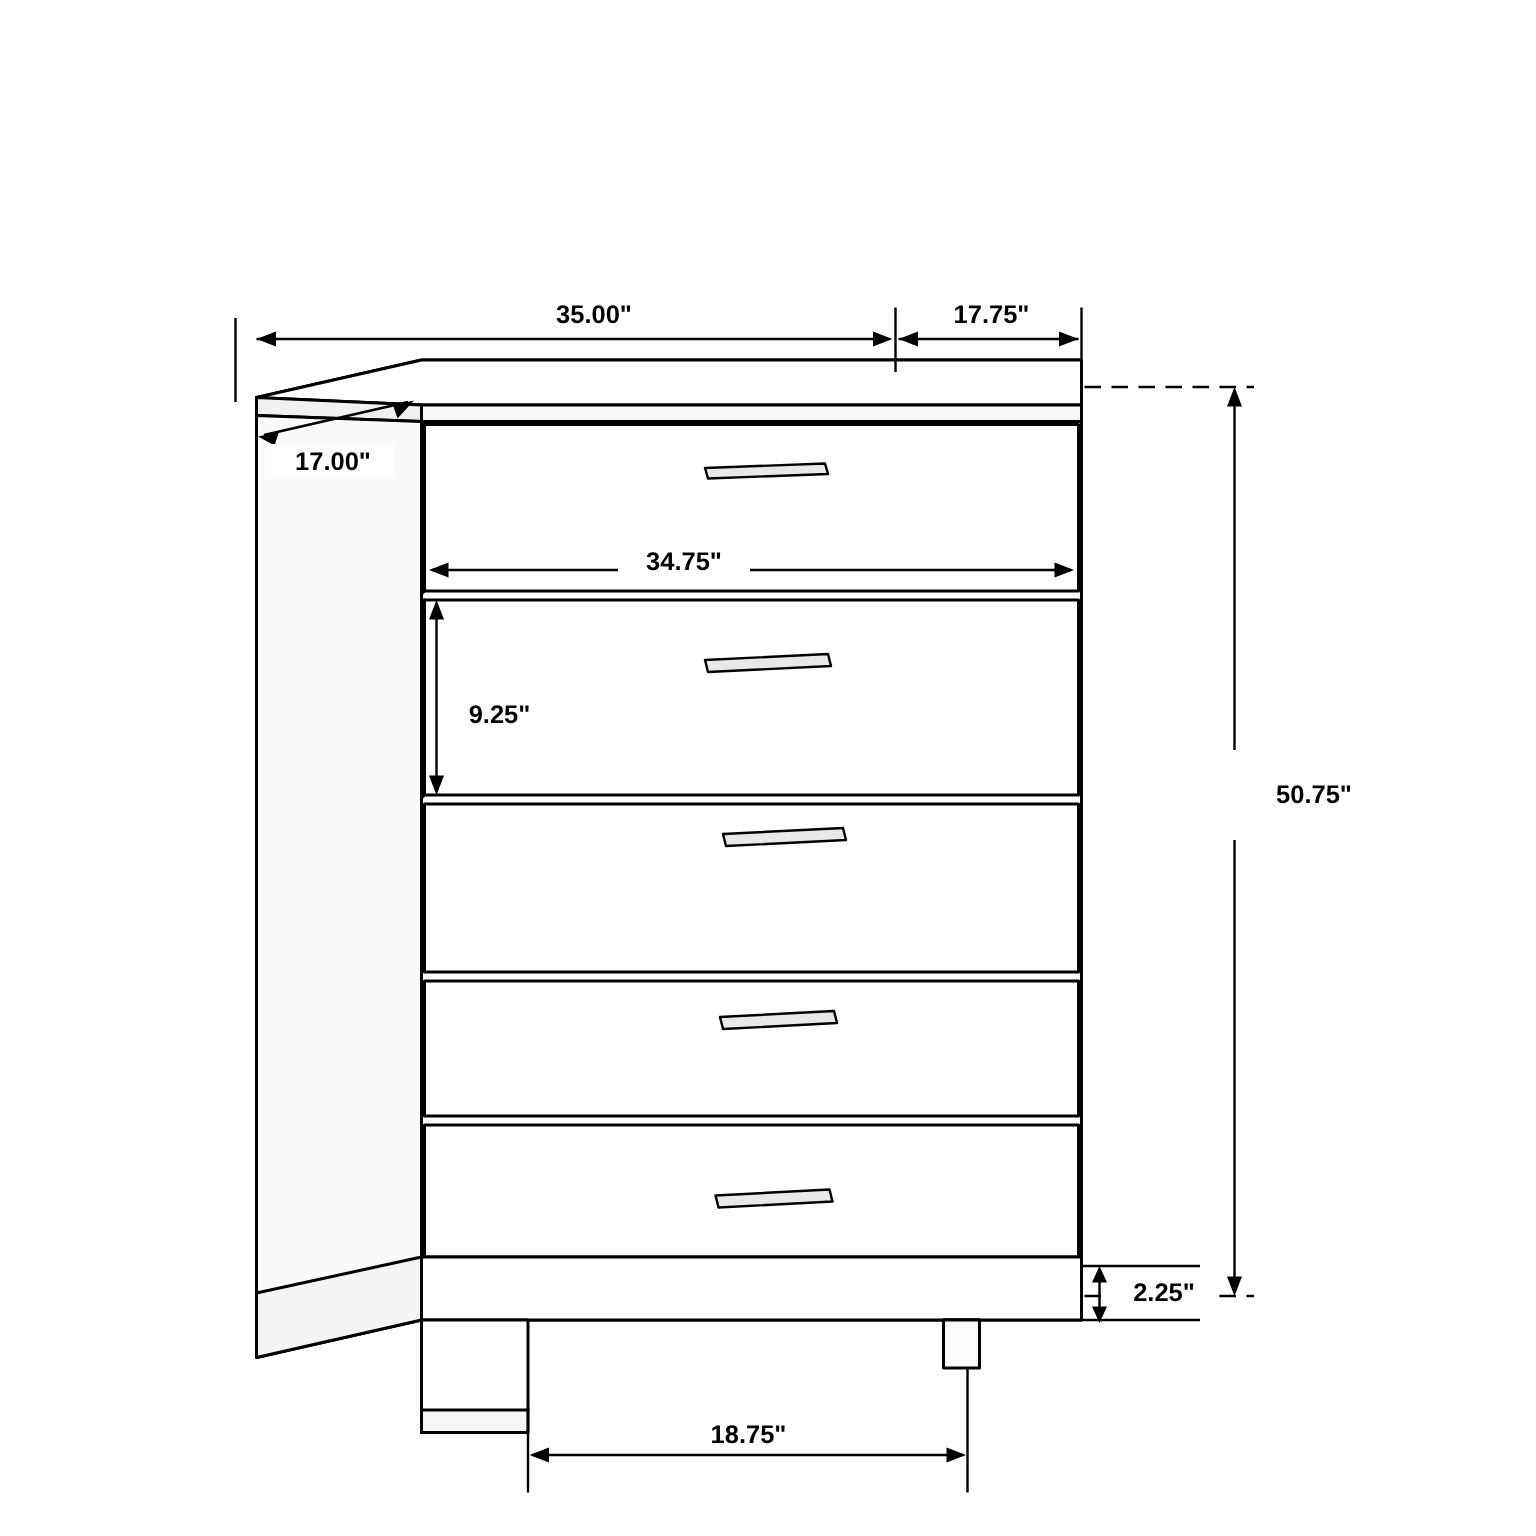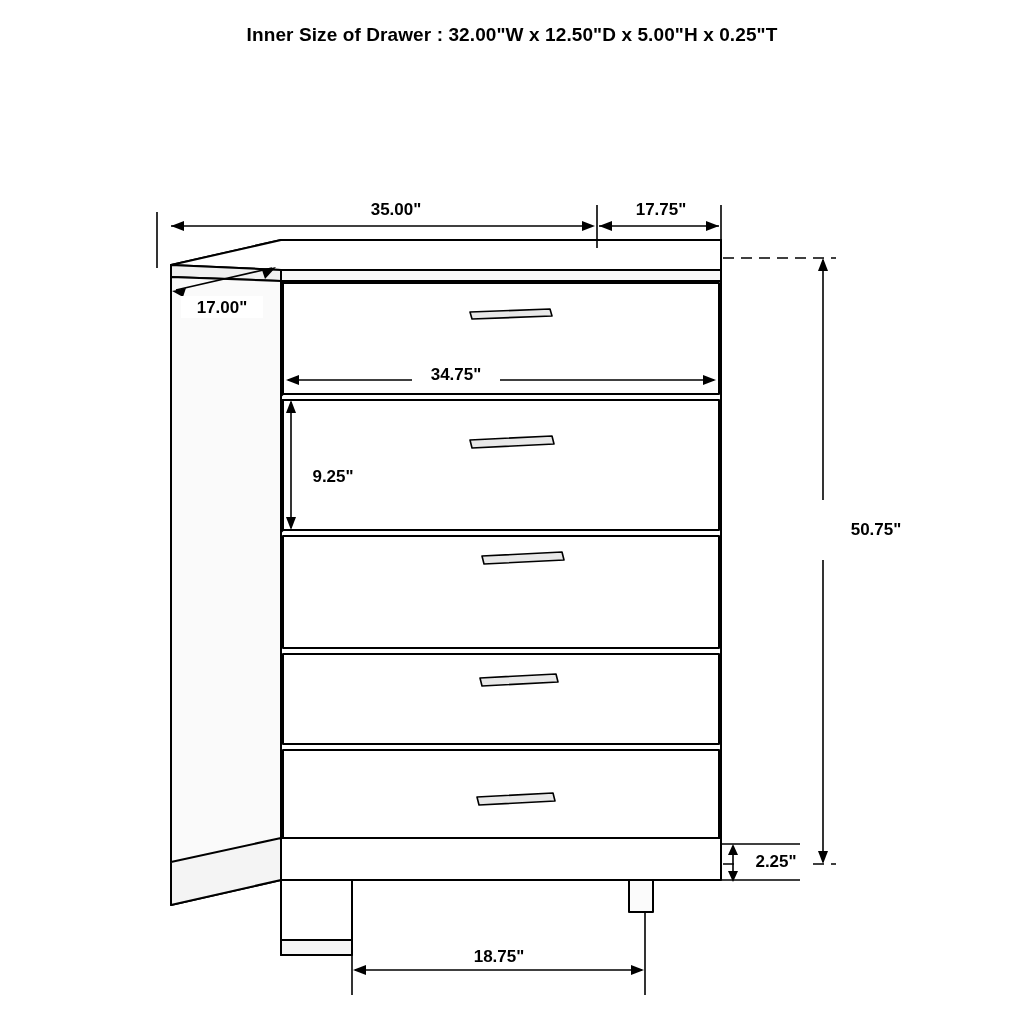--- a/index.html
+++ b/index.html
@@ -46,21 +46,20 @@
   }
   .lbl-bg {
     fill: #ffffff;
   }
 </style>
 </head>
 <body>
 
 <div id="stage">
 
-  <div id="title">Inner Size of Drawer : 32.00"W x 12.50"D x 5.00"H x 0.25"T</div>
 
   <svg id="diagram" viewBox="0 0 1024 1024">
 
     <g fill="#ffffff" stroke="#000000" stroke-width="2" stroke-linejoin="round">
 
       <polygon points="171,265 281,240 721,240 721,265" fill="#fdfdfd"></polygon>
       <polygon points="171,265 281,240 721,240 721,270 281,270" fill="#ffffff"></polygon>
 
       <polygon points="281,270 721,270 721,281 281,281" fill="#f7f7f7"></polygon>
       <polygon points="171,265 281,270 281,281 171,277" fill="#f0f0f0"></polygon>

